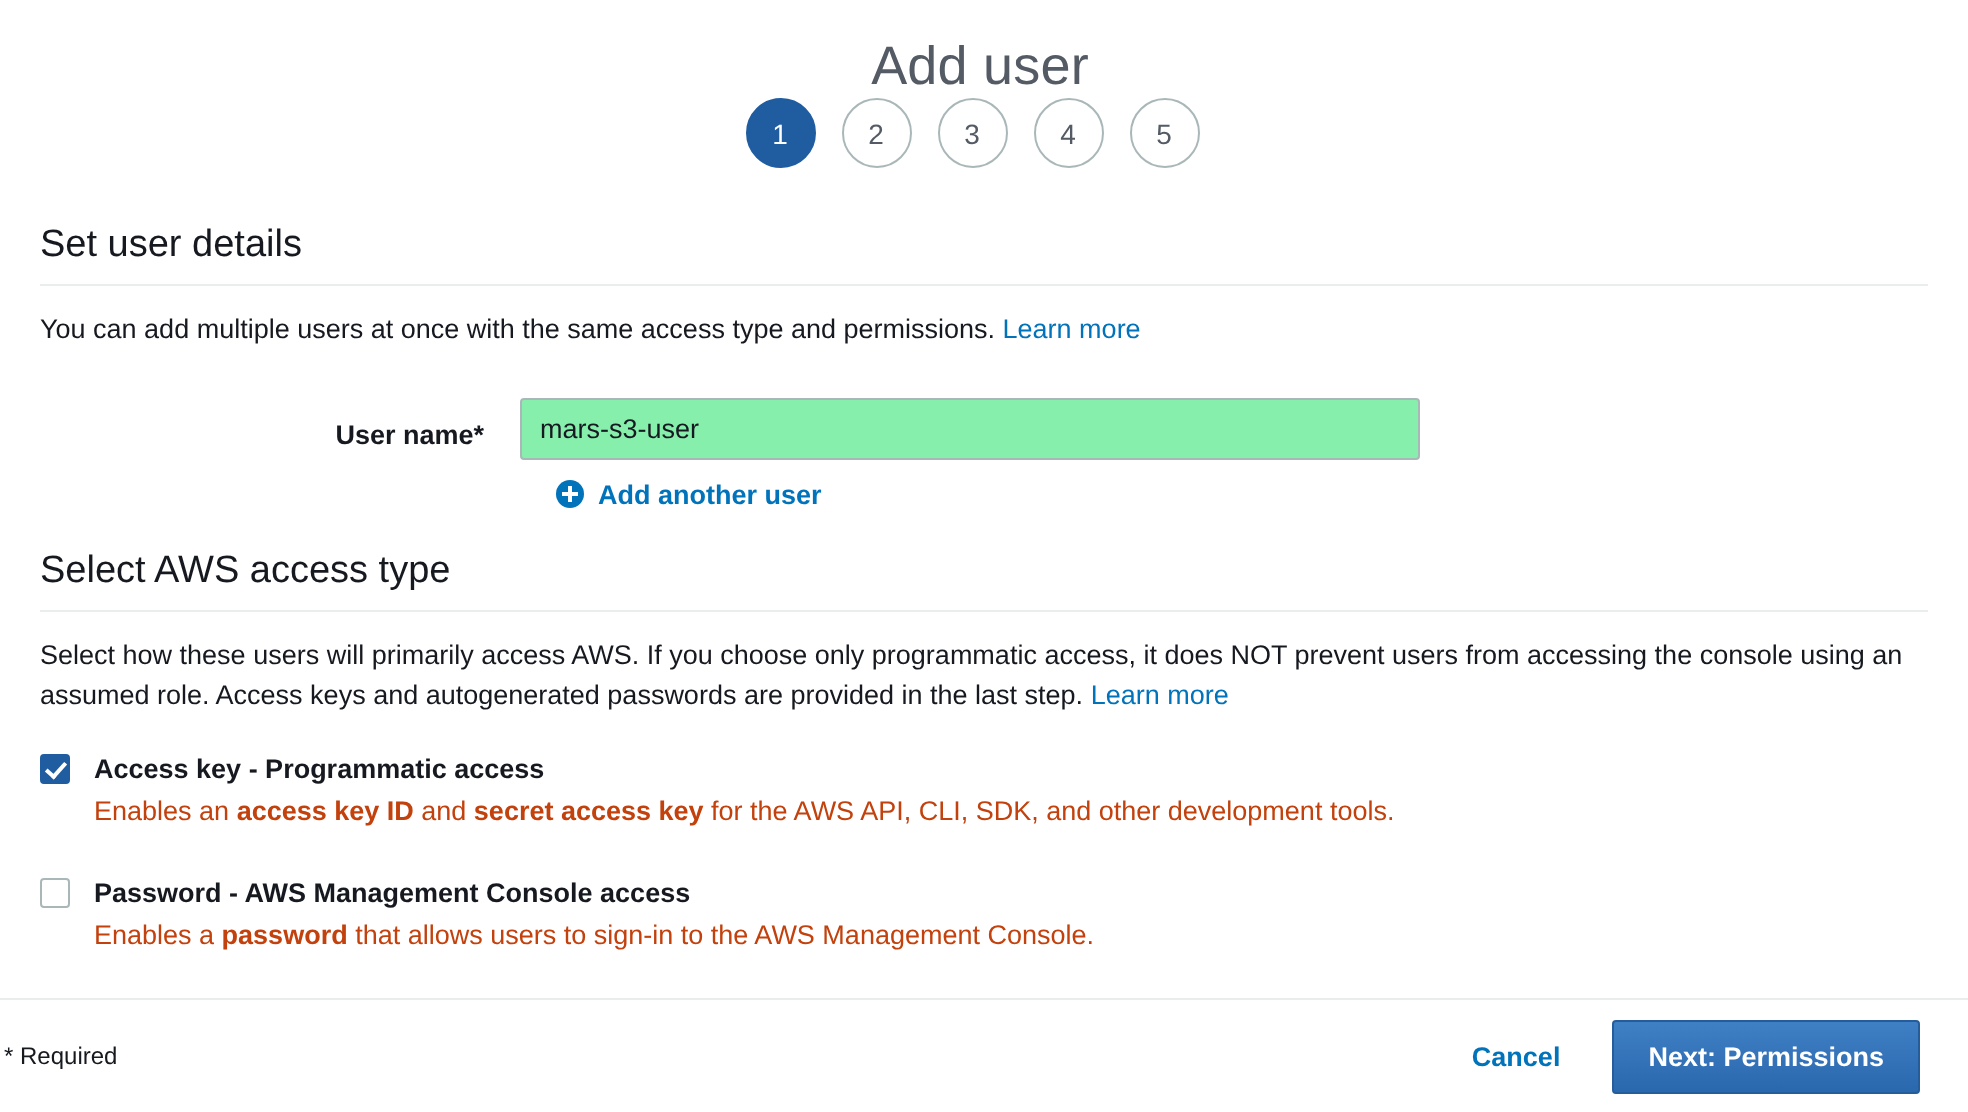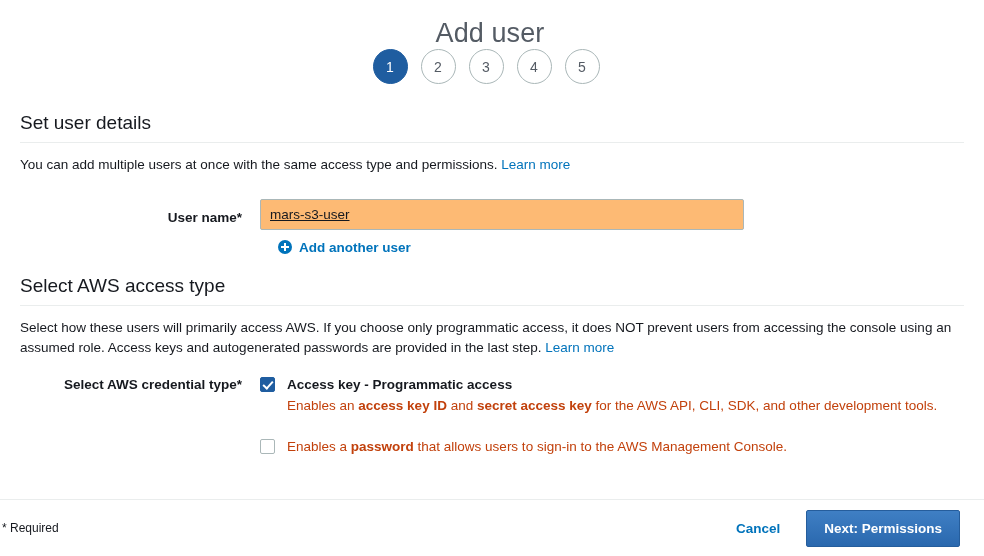--- a/index.html
+++ b/index.html
@@ -100,32 +100,31 @@
     width: 240px;
     text-align: right;
     padding-right: 18px;
     font-weight: bold;
     font-size: 13.5px;
     color: #16191f;
     padding-top: 7px;
     box-sizing: border-box;
   }
   .text-input {
-    width: 484px;
+    width: 450px;
     height: 31px;
     box-sizing: border-box;
     border: 1px solid #aab7b8;
     border-radius: 2px;
     padding: 4px 9px;
     font-size: 13.5px;
     font-family: "Liberation Sans", sans-serif;
     color: #16191f;
-    background: #fdba74;
+    background: #86efac;
     outline: none;
-    text-decoration: underline;
   }
   .add-another {
     margin-left: 258px;
     margin-top: 10px;
     display: inline-flex;
     align-items: center;
     gap: 7px;
     color: #0073bb;
     font-weight: bold;
     font-size: 13.5px;
@@ -304,34 +303,34 @@
 
     
     <div class="section-title">Select AWS access type</div>
     <hr class="rule">
     <p class="section-desc">
       <span>Select how these users will primarily access AWS. If you choose only programmatic access, it does NOT prevent users from accessing the console using an assumed role. Access keys and autogenerated passwords are provided in the last step.</span>
       <a class="link">Learn more</a>
     </p>
 
     <div class="cred-block">
-      <div class="cred-label">Select AWS credential type*</div>
       <div class="cred-options">
 
         <div class="cred-option">
           <span class="cb checked"></span>
           <div class="cred-text">
             <span class="cred-title">Access key - Programmatic access</span>
             <span class="cred-sub"><span>Enables an </span><b>access key ID</b><span> and </span><b>secret access key</b><span> for the AWS API, CLI, SDK, and other development tools.</span></span>
           </div>
         </div>
 
         <div class="cred-option">
           <span class="cb"></span>
           <div class="cred-text">
+            <span class="cred-title">Password - AWS Management Console access</span>
             <span class="cred-sub"><span>Enables a </span><b>password</b><span> that allows users to sign-in to the AWS Management Console.</span></span>
           </div>
         </div>
 
       </div>
     </div>
   </div>
 
   <div class="footer">
     <div class="required-note">* Required</div>

